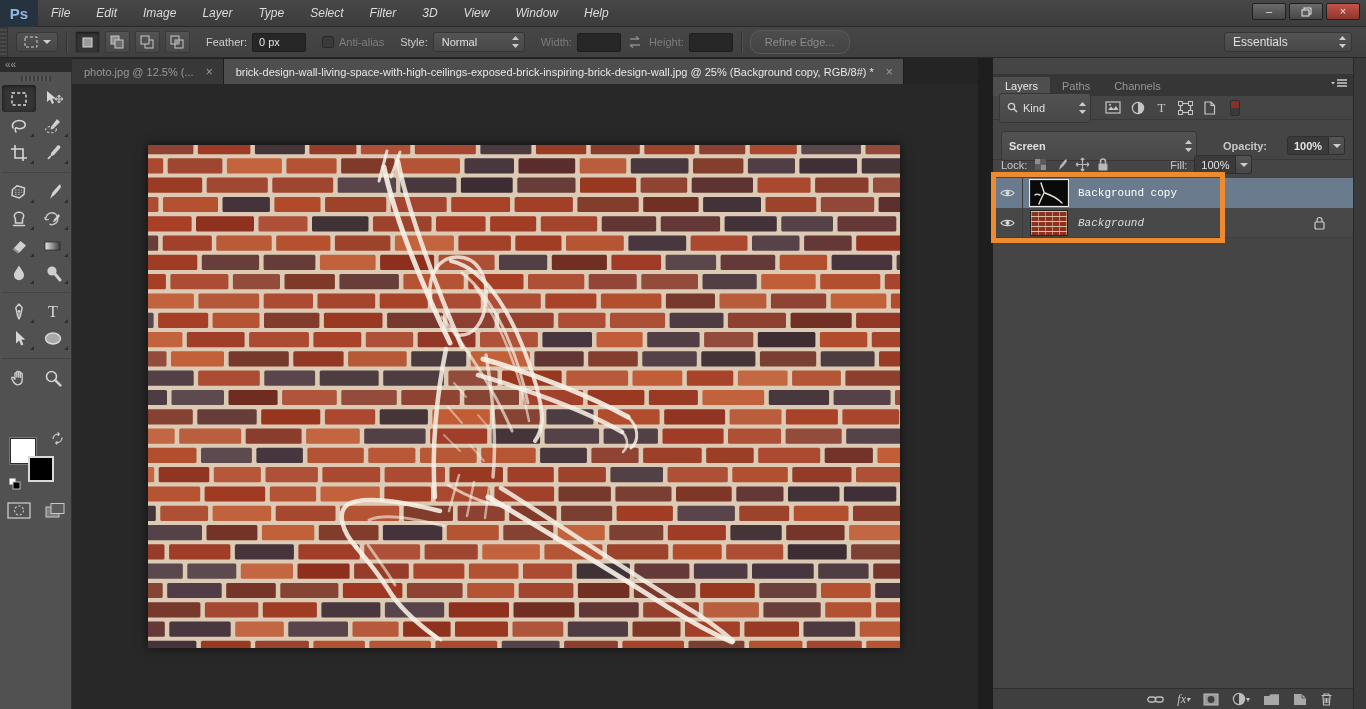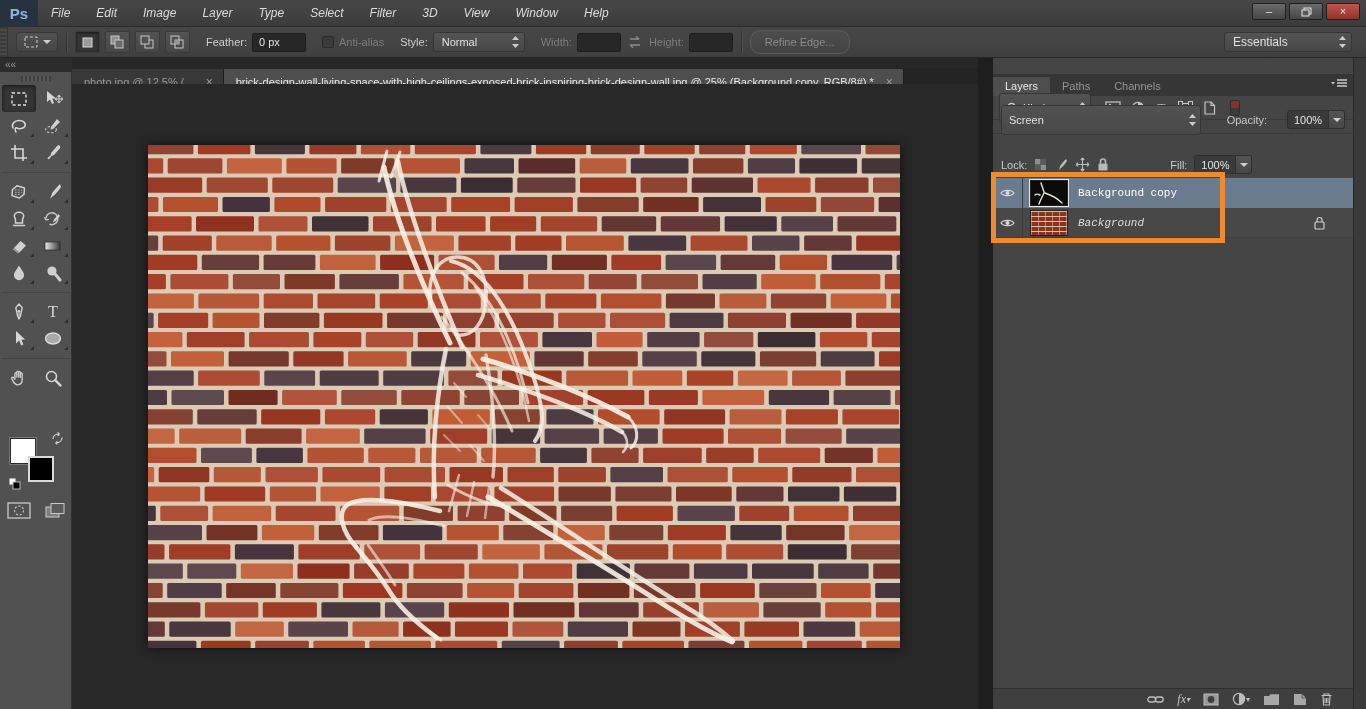--- a/index.html
+++ b/index.html
@@ -42,21 +42,21 @@
   .dropdown { height:20px; display:flex; align-items:center; justify-content:space-between;
     border:1px solid #353535; border-radius:3px; background:linear-gradient(#545454,#474747);
     padding:0 5px 0 8px; gap:14px; color:#e0e0e0; }
   .btn-pill { height:24px; padding:0 14px; border:1px solid #5a5a5a; border-radius:10px;
     background:linear-gradient(#4d4d4d,#434343); color:#8c8c8c; font-size:11px;
     display:flex; align-items:center; }
   #workspace-dd { position:absolute; right:14px; top:32px; width:128px; }
   
   #collapse-strip { position:absolute; left:0; top:58px; width:72px; height:14px; background:#2c2c2c; color:#9b9b9b;
     font-size:10px; padding-left:5px; line-height:13px; }
-  #tab-bar { position:absolute; left:72px; top:58px; width:906px; height:26px; background:#242424; display:flex; align-items:flex-end;margin-top:10px; }
+  #tab-bar { position:absolute; left:72px; top:58px; width:906px; height:26px; background:#242424; display:flex; align-items:flex-end; }
   .doc-tab { height:25px; display:flex; align-items:center; padding:0 8px 0 12px; gap:10px;
     font-size:11px; border-right:1px solid #1c1c1c; }
   .doc-tab.inactive { background:#383838; color:#989898; }
   .doc-tab.active { background:#4e4e4e; color:#e8e8e8; }
   .tab-close { color:#9f9f9f; font-size:12px; padding:0 2px; }
   
   #tools-panel { position:absolute; left:0; top:72px; width:72px; height:637px;
     background:#515151; border-right:1px solid #333; }
   #tools-grip { width:30px; height:5px; margin:4px auto 4px auto;
     background:repeating-linear-gradient(90deg,#3e3e3e 0 2px,#5a5a5a 2px 4px); }
@@ -82,21 +82,21 @@
   #dock-gap { position:absolute; left:978px; top:58px; width:15px; height:651px; background:#1e1e1e; }
   #right-edge { position:absolute; left:1353px; top:58px; width:13px; height:651px; background:#3a3a3a; border-left:1px solid #292929; }
   #layers-panel { position:absolute; left:993px; top:58px; width:360px; height:651px; background:#454545; }
   #panel-tabs { position:absolute; left:0; top:16px; width:100%; height:22px; background:#363636; display:flex; align-items:flex-end; }
   .ptab { padding:3px 12px 4px 12px; font-size:11px; }
   .ptab.active { background:#4e4e4e; color:#eaeaea; }
   .ptab.inactive { color:#969696; }
   #panel-flyout { position:absolute; right:6px; top:20px; color:#c9c9c9; }
   .prow { position:absolute; left:0; width:100%; border-bottom:1px solid #393939; display:flex; align-items:center; font-size:11px; color:#c8c8c8; }
   #filter-row { top:38px; height:24px; padding:0 6px; gap:8px; }
-  #blend-row { top:48px; height:28px; padding:0 8px; gap:20px; }
+  #blend-row { top:74px; height:28px; padding:0 8px; gap:20px;font-weight:bold; }
   #lock-row { top:93px; height:28px; padding:0 8px; gap:7px; }
   .pdrop { height:30px; display:flex; align-items:center; justify-content:space-between;
     border:1px solid #363636; border-radius:3px; background:linear-gradient(#525252,#484848); padding:0 4px 0 7px; color:#e0e0e0; }
   .valbox { display:flex; align-items:center; }
   .valbox .val { height:19px; min-width:42px; background:#3a3a3a; border:1px solid #2f2f2f; border-radius:3px 0 0 3px;
     display:flex; align-items:center; justify-content:center; padding:0 4px; color:#e3e3e3; }
   .valbox .caret { width:16px; height:19px; background:linear-gradient(#545454,#474747); border:1px solid #2f2f2f; border-left:none;
     border-radius:0 3px 3px 0; display:flex; align-items:center; justify-content:center; }
   .caret-down { width:0; height:0; border-left:4px solid transparent; border-right:4px solid transparent; border-top:4px solid #cfcfcf; }
   #layers-list { position:absolute; left:0; top:118px; width:100%; height:512px; background:#454545; }

